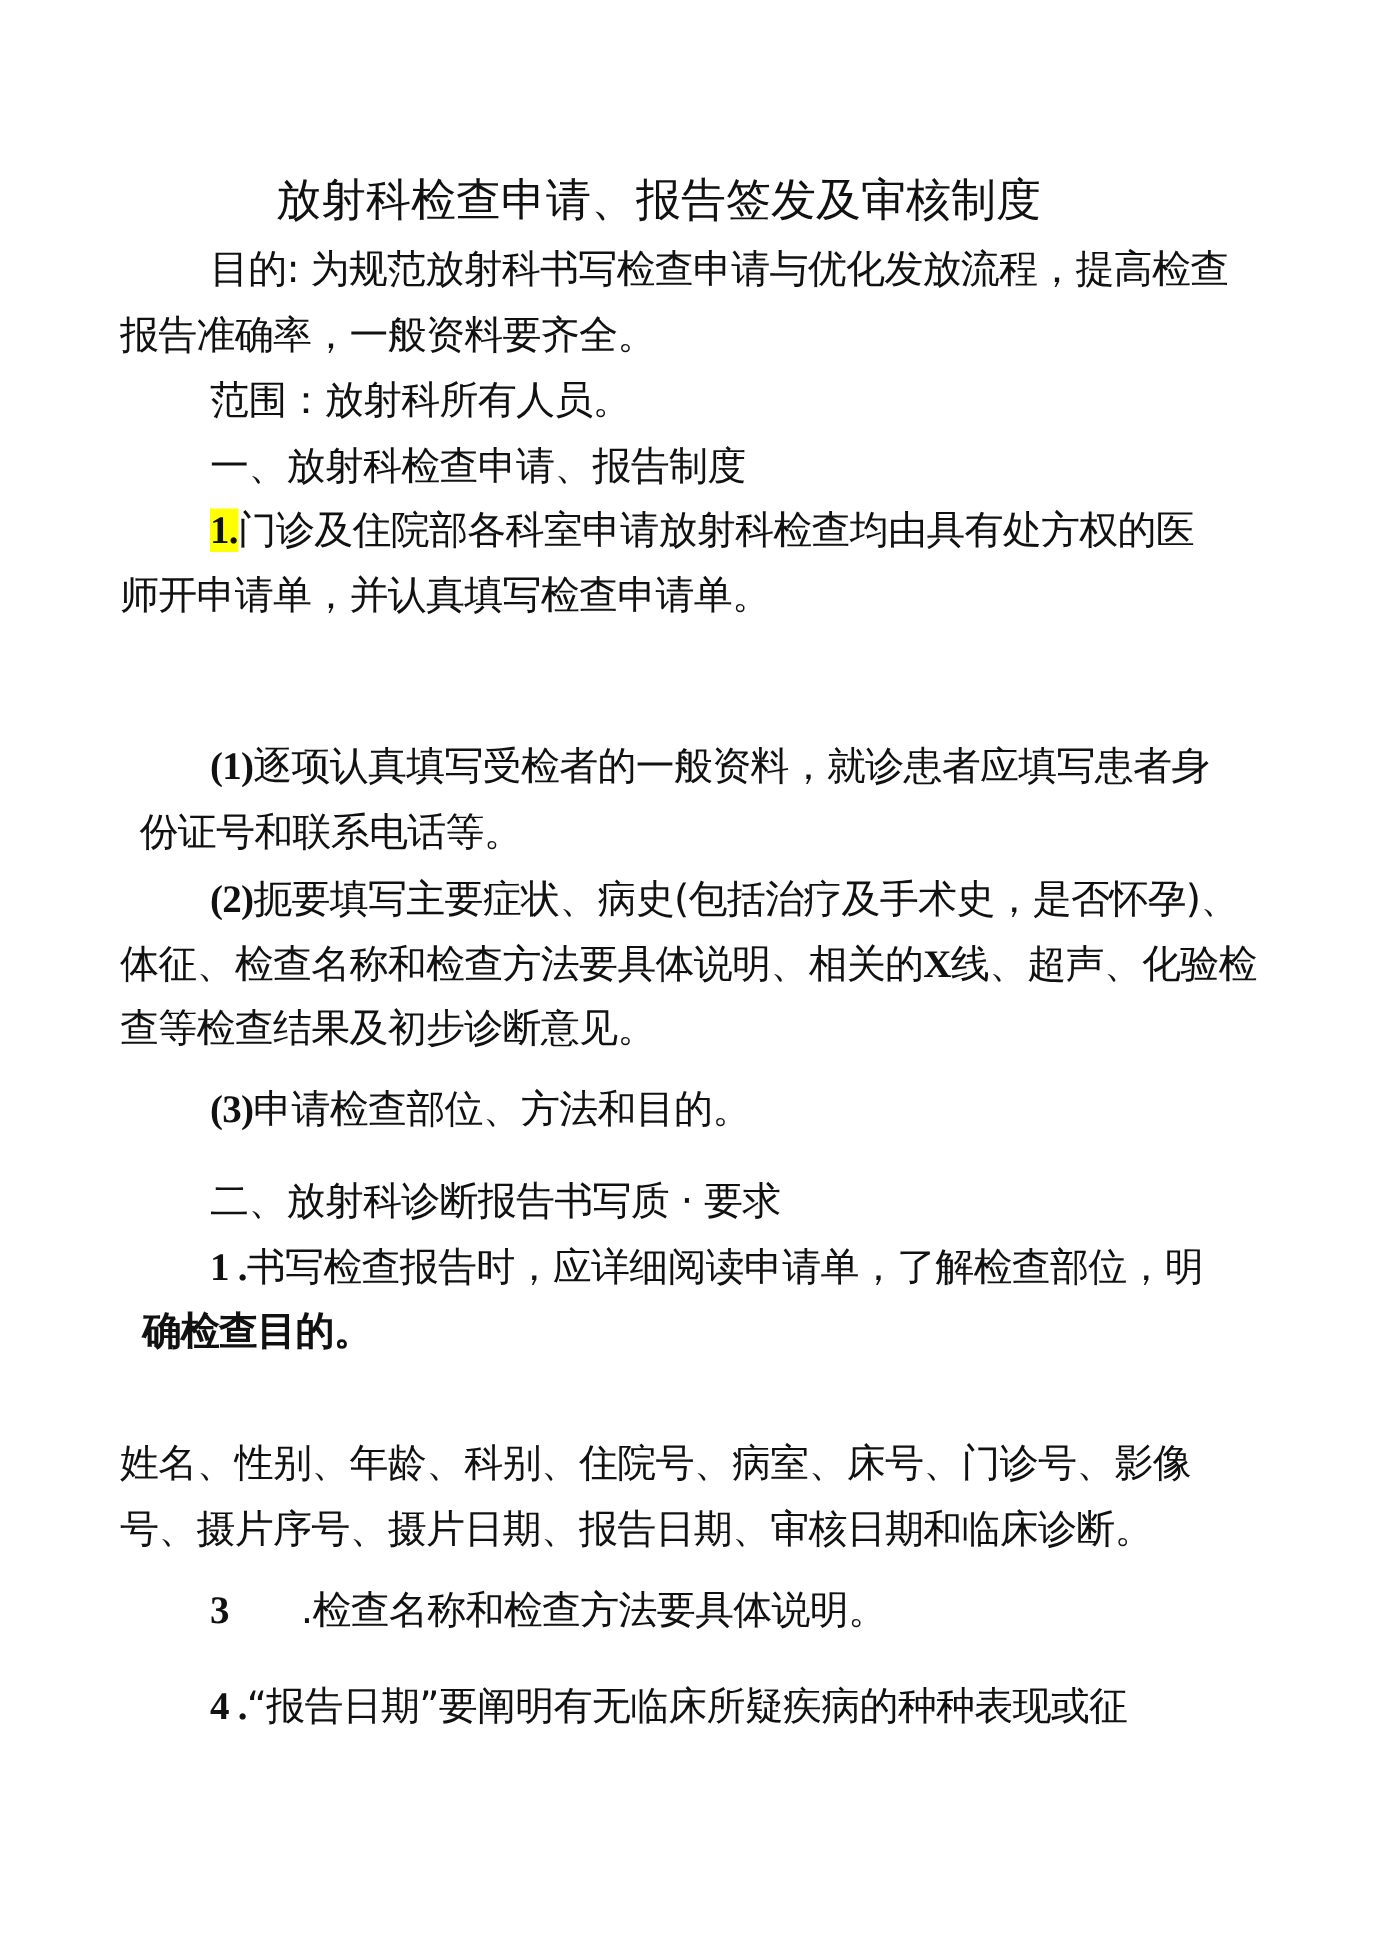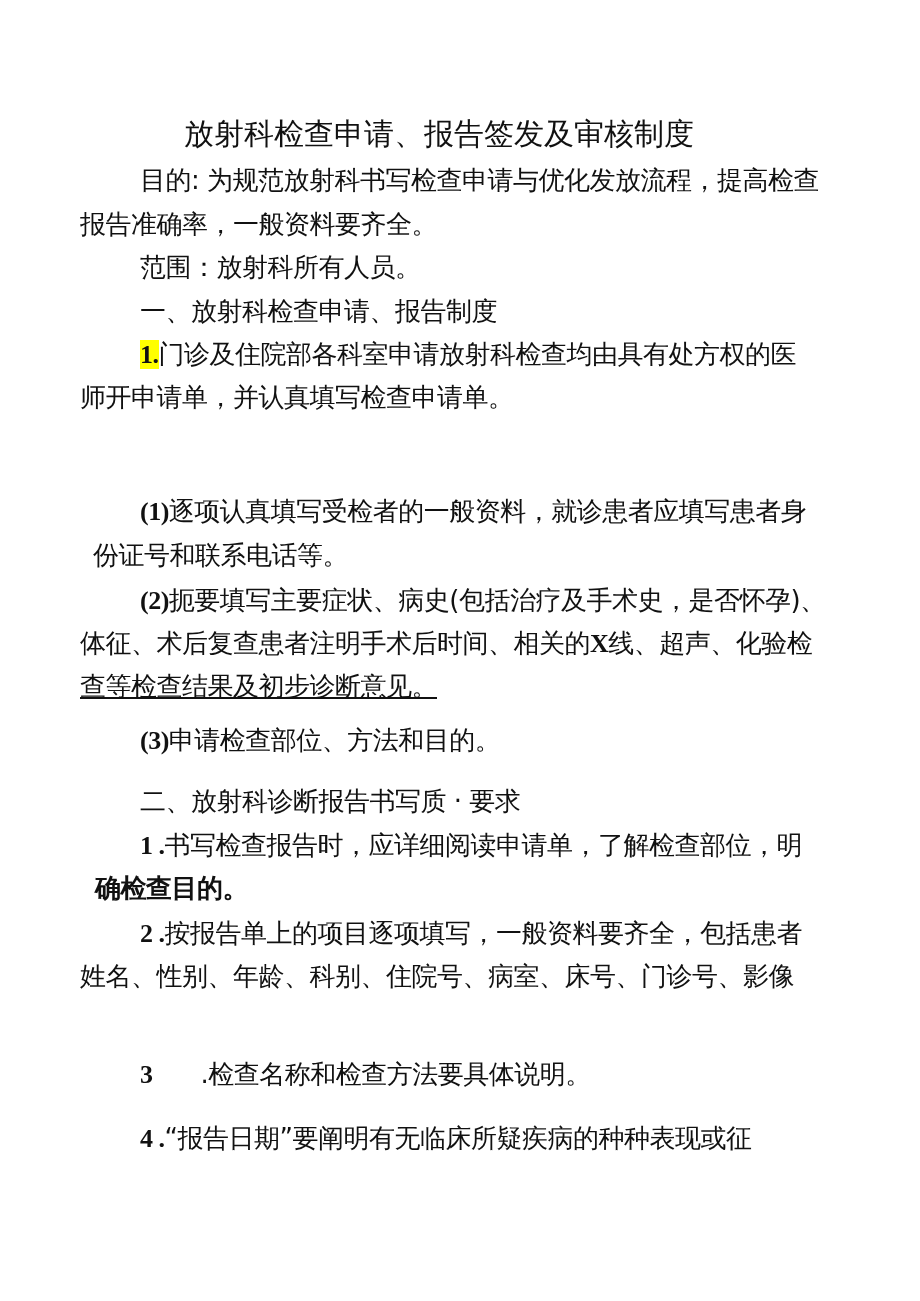--- a/index.html
+++ b/index.html
@@ -33,39 +33,37 @@
 
   <div class="line" style="left:140px; top:496px;">
     <span class="num">(1)</span><span>逐项认真填写受检者的一般资料，就诊患者应填写患者身</span>
   </div>
   <div class="line" style="left:80px; top:540px;margin-left:13px;">份证号和联系电话等。</div>
 
   <div class="line" style="left:140px; top:585px;">
     <span class="num">(2)</span><span>扼要填写主要症状、病史(包括治疗及手术史，是否怀孕)、</span>
   </div>
   <div class="line" style="left:80px; top:628px;">
-    <span>体征、术后复查患者注明手术后时间、相关的</span><span class="num">X</span><span>线、超声、化验检</span>
+    <span>体征、检查名称和检查方法要具体说明、相关的</span><span class="num">X</span><span>线、超声、化验检</span>
   </div>
-  <div class="line" style="left:80px; top:671px;text-decoration:underline;">查等检查结果及初步诊断意见。</div>
+  <div class="line" style="left:80px; top:671px;">查等检查结果及初步诊断意见。</div>
 
   <div class="line" style="left:140px; top:725px;">
     <span class="num">(3)</span><span>申请检查部位、方法和目的。</span>
   </div>
 
   <div class="line" style="left:140px; top:786px;">二、放射科诊断报告书写质 · 要求</div>
 
   <div class="line" style="left:140px; top:830px;">
     <span class="num">1 .</span><span>书写检查报告时，应详细阅读申请单，了解检查部位，明</span>
   </div>
   <div class="line" style="left:95px; top:873px;font-weight:bold;">确检查目的。</div>
 
-  <div class="line" style="left:140px; top:918px;">
-    <span class="num">2 .</span><span>按报告单上的项目逐项填写，一般资料要齐全，包括患者</span>
-  </div>
   <div class="line" style="left:80px; top:961px;">姓名、性别、年龄、科别、住院号、病室、床号、门诊号、影像</div>
+  <div class="line" style="left:80px; top:1005px;">号、摄片序号、摄片日期、报告日期、审核日期和临床诊断。</div>
 
   <div class="line" style="left:140px; top:1059px;">
     <span class="num">3</span><span style="display:inline-block; width:48px;"></span><span>.检查名称和检查方法要具体说明。</span>
   </div>
 
   <div class="line" style="left:140px; top:1123px;">
     <span class="num">4 .</span><span>“报告日期”要阐明有无临床所疑疾病的种种表现或征</span>
   </div>
 
 </div>

